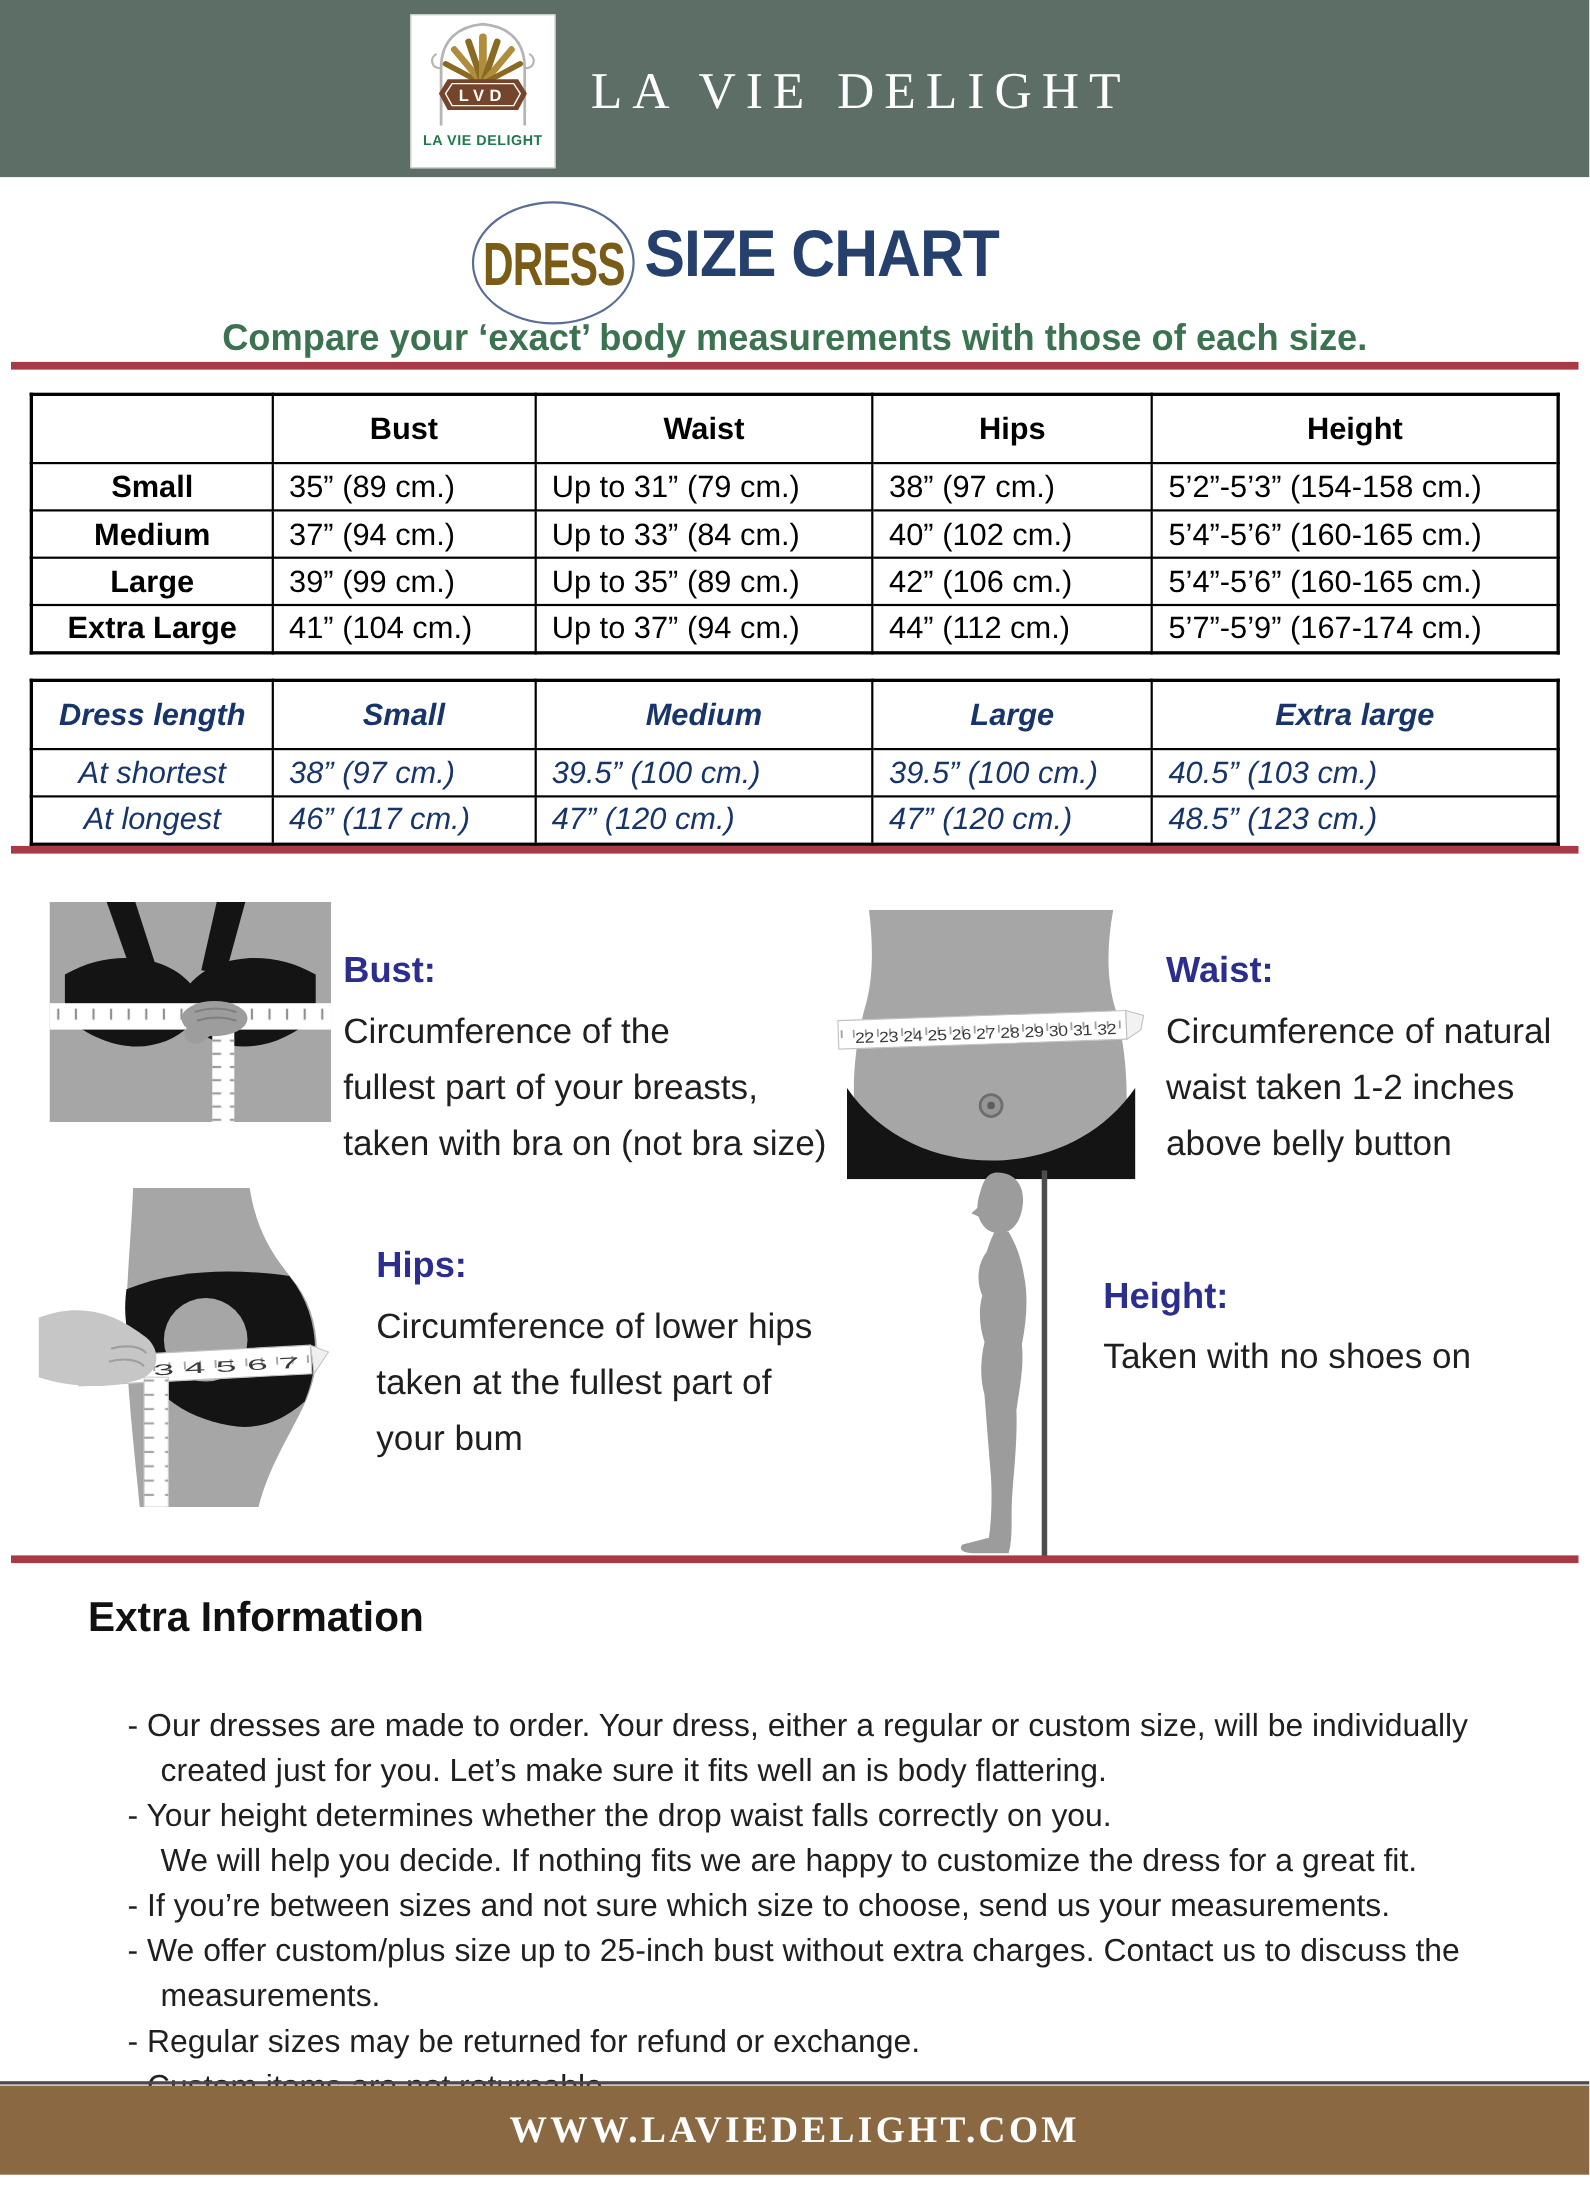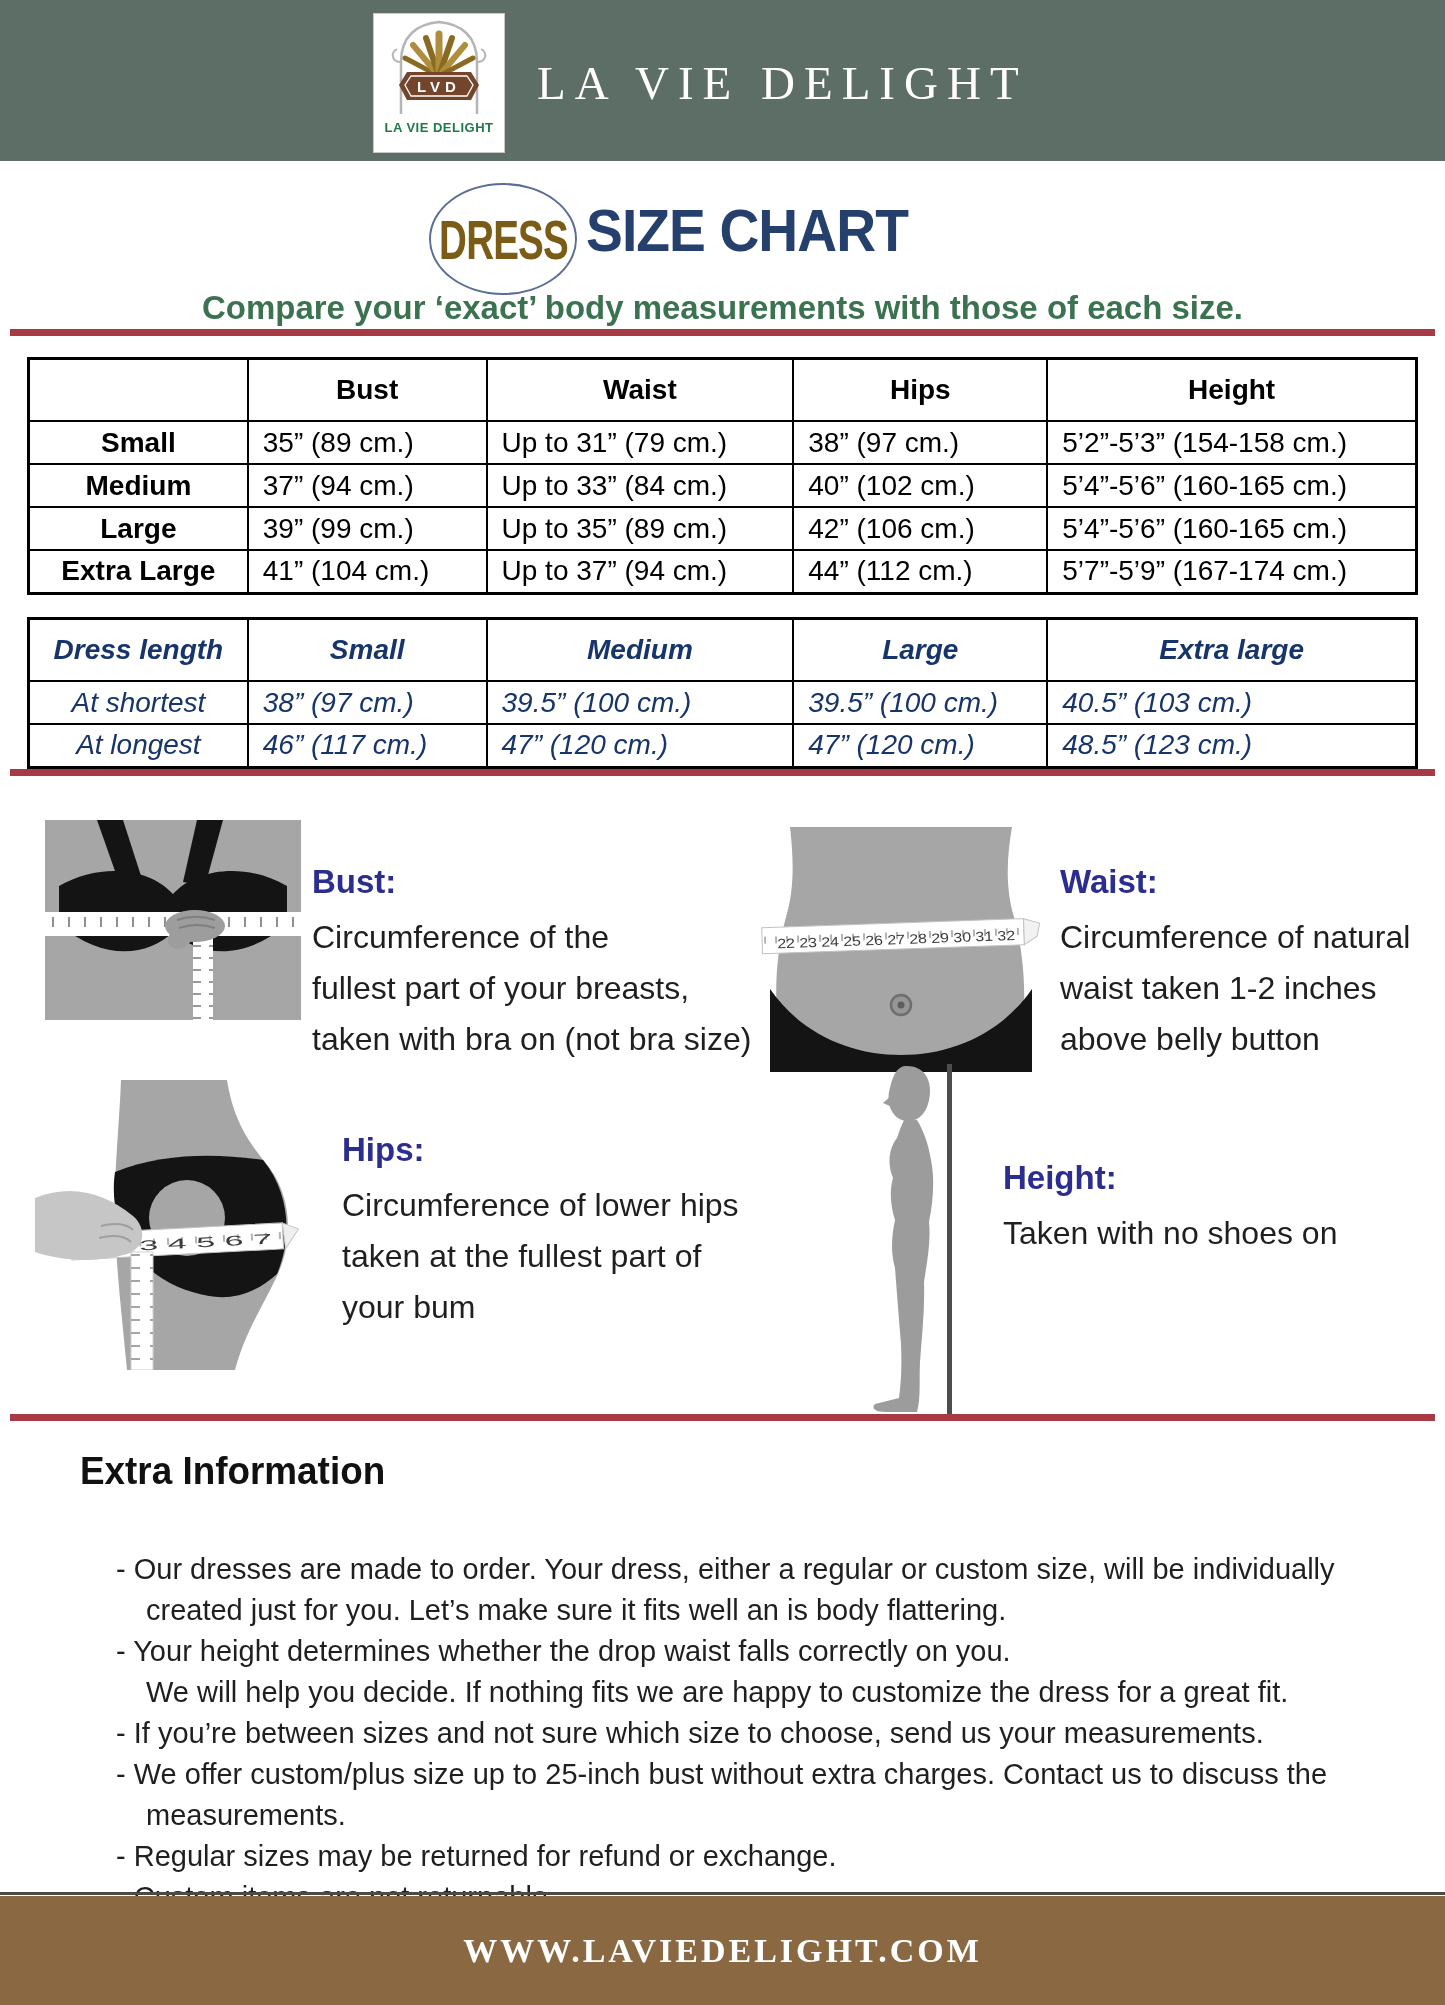--- a/index.html
+++ b/index.html
@@ -55,21 +55,21 @@
   #height-fig{left:853px;top:274px;}
   #height-text{left:1003px;top:370px;}
   
   .extra{position:absolute;top:1450px;left:80px;width:1330px;}
   .extra h2{font-size:38px;font-weight:bold;color:#111;margin:0;transform:scale(0.97,1);transform-origin:left;}
   .info-list{margin-top:56px;margin-left:36px;}
   .info-line{font-size:29px;color:var(--body_text);line-height:41px;white-space:nowrap;}
   .info-line.indent{padding-left:30px;}
   
   .footer-line{position:absolute;top:1892px;left:0;width:1445px;height:3px;background:#4a4a4a;}
-  .footer{position:absolute;top:1896px;left:0;width:1445px;height:109px;background:var(--footer_brown);
+  .footer{position:absolute;top:1896px;left:0;width:1445px;height:81px;background:var(--footer_brown);
           display:flex;align-items:center;justify-content:center;}
   .footer-url{font-family:"Liberation Serif",serif;font-size:34px;font-weight:bold;
               letter-spacing:3px;color:var(--footer_text);}
 </style>
 </head>
 <body>
 
 <div class="header">
   <div class="logo-box">
     <svg width="120" height="104" viewBox="0 0 120 104">

